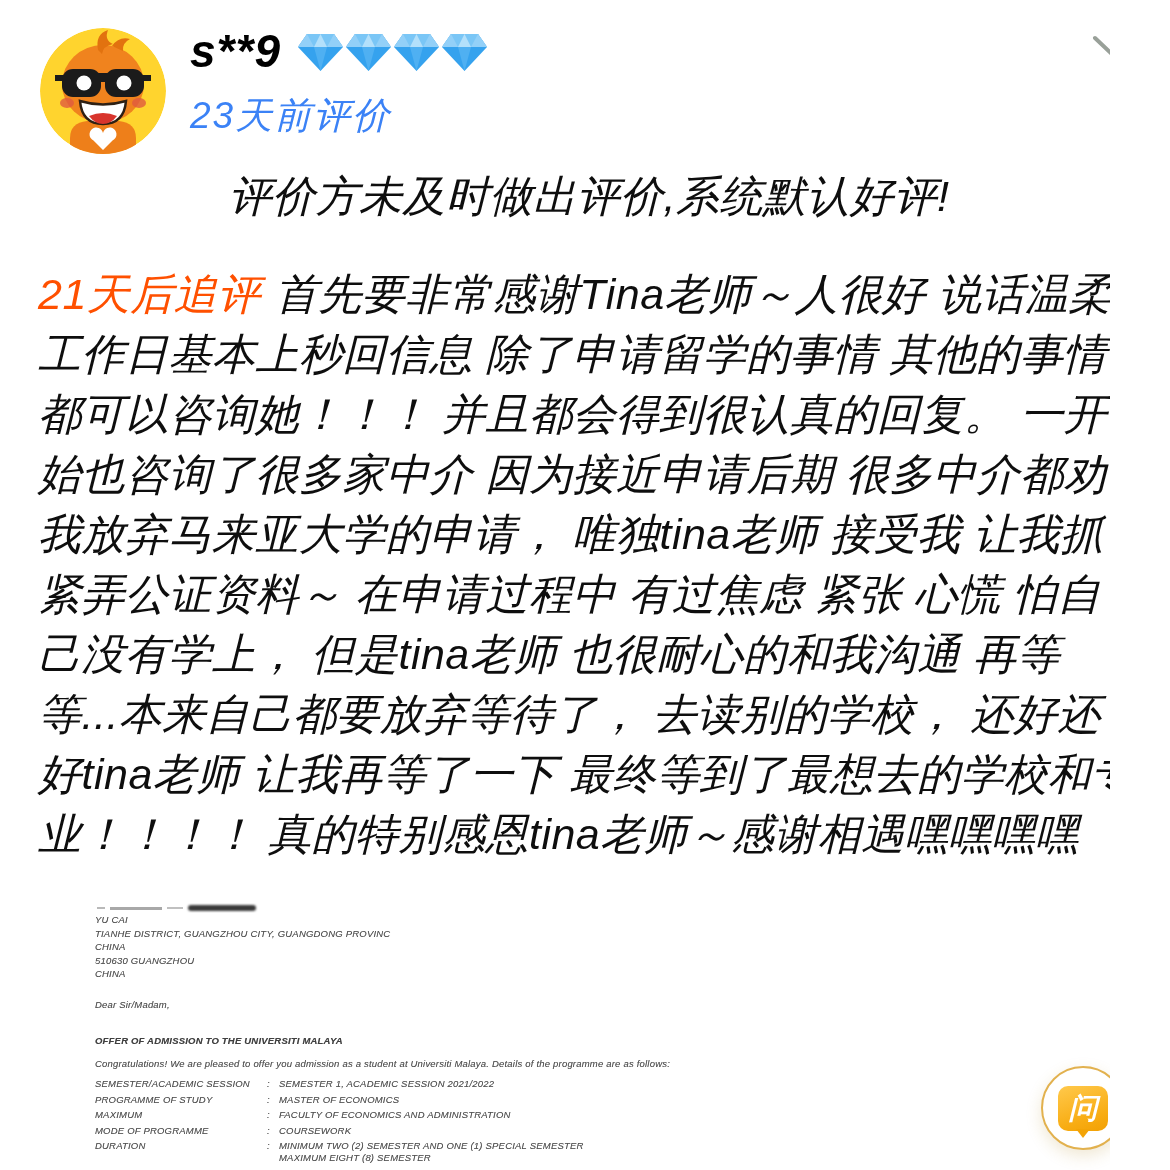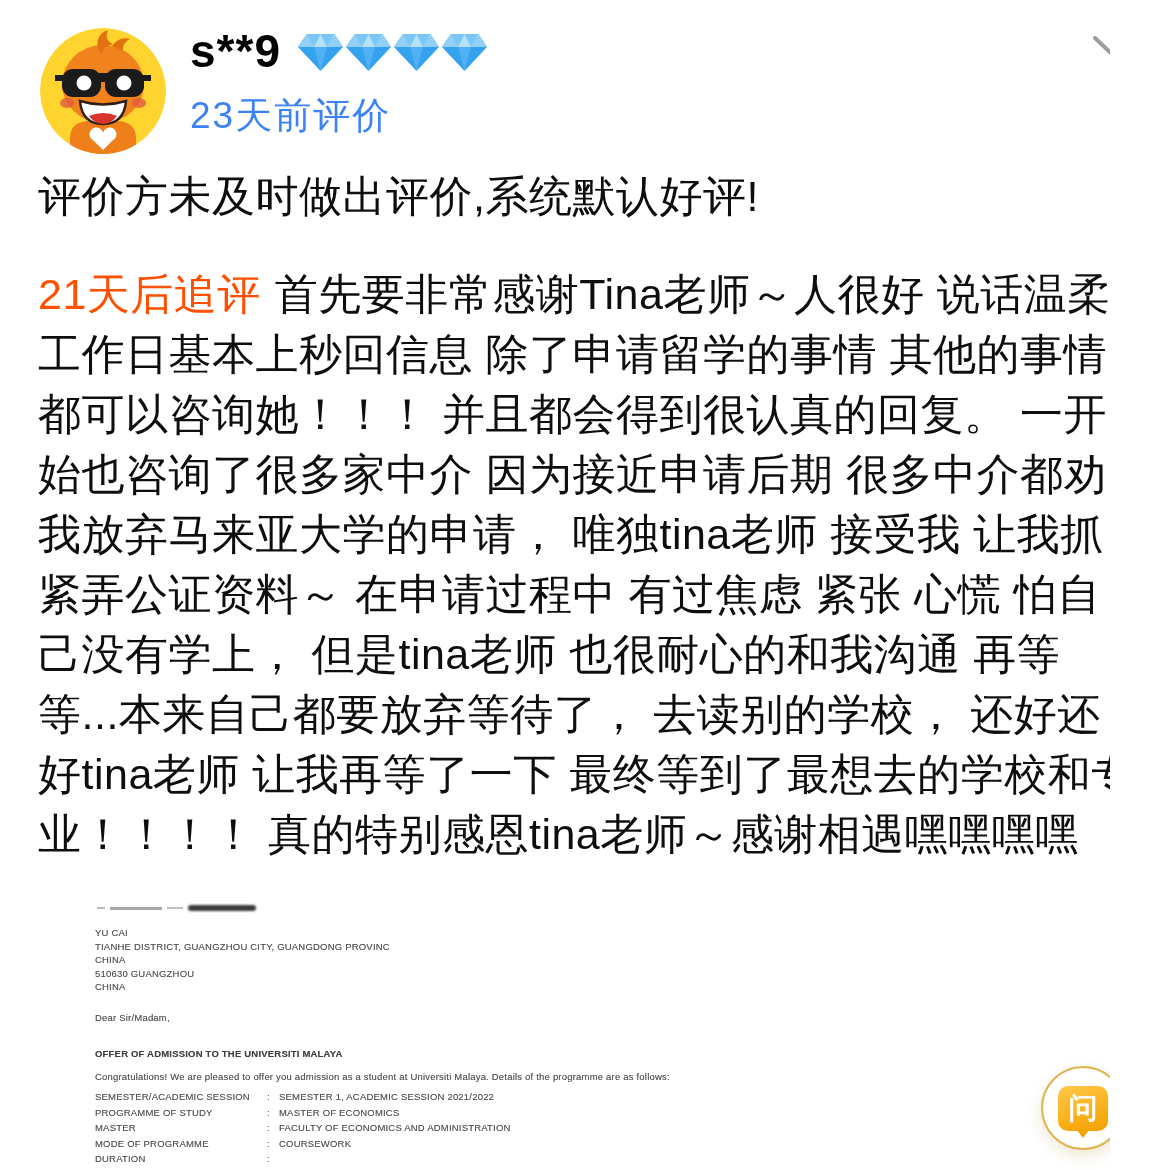--- a/index.html
+++ b/index.html
@@ -1,44 +1,44 @@
 <!DOCTYPE html>
 <html><head>
 <meta charset="utf-8">
 <style>
   html,body{margin:0;padding:0;background:#fff;}
   .page{position:relative;width:1110px;height:1170px;background:#ffffff;overflow:hidden;
-        font-family:"Liberation Sans","DejaVu Sans",sans-serif;}
+        font-family:"Liberation Sans","DejaVu Sans",sans-serif;font-style:italic;}
 
   
   .avatar{position:absolute;left:40px;top:28px;width:126px;height:126px;border-radius:50%;}
   .user-block{position:absolute;left:190px;top:24px;}
   .user-line{display:flex;align-items:center;gap:16px;}
   .username{font-size:46px;font-weight:700;color:#000;letter-spacing:1px;}
   .diamond-row{display:flex;gap:1px;margin-top:2px;}
   .time{margin-top:13px;font-size:37px;color:#3b82f6;letter-spacing:2px;}
   .chevron{position:absolute;left:1092px;top:34px;cursor:pointer;}
 
   
   .para{position:absolute;left:38px;width:1102px;font-size:43px;line-height:60px;
         color:#0e0e0e;letter-spacing:0.5px;word-break:break-all;}
-  .para1{top:166px;}
+  .para1{top:166px;text-align:center;}
   .para2{top:264px;}
   .append-label{color:#FF5000;padding-right:14px;}
 
   
   .letter{position:absolute;left:95px;top:897px;width:634px;color:#525252;
           font-size:9.5px;line-height:13.5px;letter-spacing:0.2px;
           text-shadow:0 0 0.5px rgba(90,90,90,.55);cursor:pointer;}
   .redact{display:flex;align-items:center;gap:5px;margin:8px 0 0 2px;}
   .redact .seg1{width:8px;height:2px;background:#b9b9b9;}
   .redact .seg2{width:52px;height:3px;background:#a8a8a8;filter:blur(.6px);}
   .redact .seg3{width:16px;height:2px;background:#c0c0c0;}
   .redact .seg4{width:68px;height:6px;background:#3a3a3a;border-radius:3px;filter:blur(.8px);}
-  .addr{margin-top:15px;}
+  .addr{margin-top:2px;}
   .salut{margin-top:17px;}
   .subject{margin-top:23px;font-weight:700;color:#404040;}
   .intro{margin-top:9px;}
   .ltable{margin-top:8px;}
   .lrow{display:grid;grid-template-columns:172px 12px 1fr;margin-bottom:4px;line-height:11.5px;}
   .lrow .val{white-space:pre-line;}
 
   
   .ask-btn{position:absolute;left:1041px;top:1066px;width:84px;height:84px;border-radius:50%;
            background:#fff;border:2px solid #E2B14E;box-sizing:border-box;
@@ -161,32 +161,34 @@
         <span>SEMESTER/ACADEMIC SESSION</span>
         <span>:</span>
         <span class="val">SEMESTER 1, ACADEMIC SESSION 2021/2022</span>
       </div>
       <div class="lrow">
         <span>PROGRAMME OF STUDY</span>
         <span>:</span>
         <span class="val">MASTER OF ECONOMICS</span>
       </div>
       <div class="lrow">
-        <span>MASTER</span>
+        <span>MAXIMUM</span>
         <span>:</span>
         <span class="val">FACULTY OF ECONOMICS AND ADMINISTRATION</span>
       </div>
       <div class="lrow">
         <span>MODE OF PROGRAMME</span>
         <span>:</span>
         <span class="val">COURSEWORK</span>
       </div>
       <div class="lrow">
         <span>DURATION</span>
         <span>:</span>
+        <span class="val">MINIMUM TWO (2) SEMESTER AND ONE (1) SPECIAL SEMESTER
+MAXIMUM EIGHT (8) SEMESTER</span>
       </div>
       <div class="lrow">
         <span>MODE OF STUDY</span>
         <span>:</span>
         <span class="val">FULL TIME</span>
       </div>
     </div>
   </div>
 
   <div class="ask-btn">

